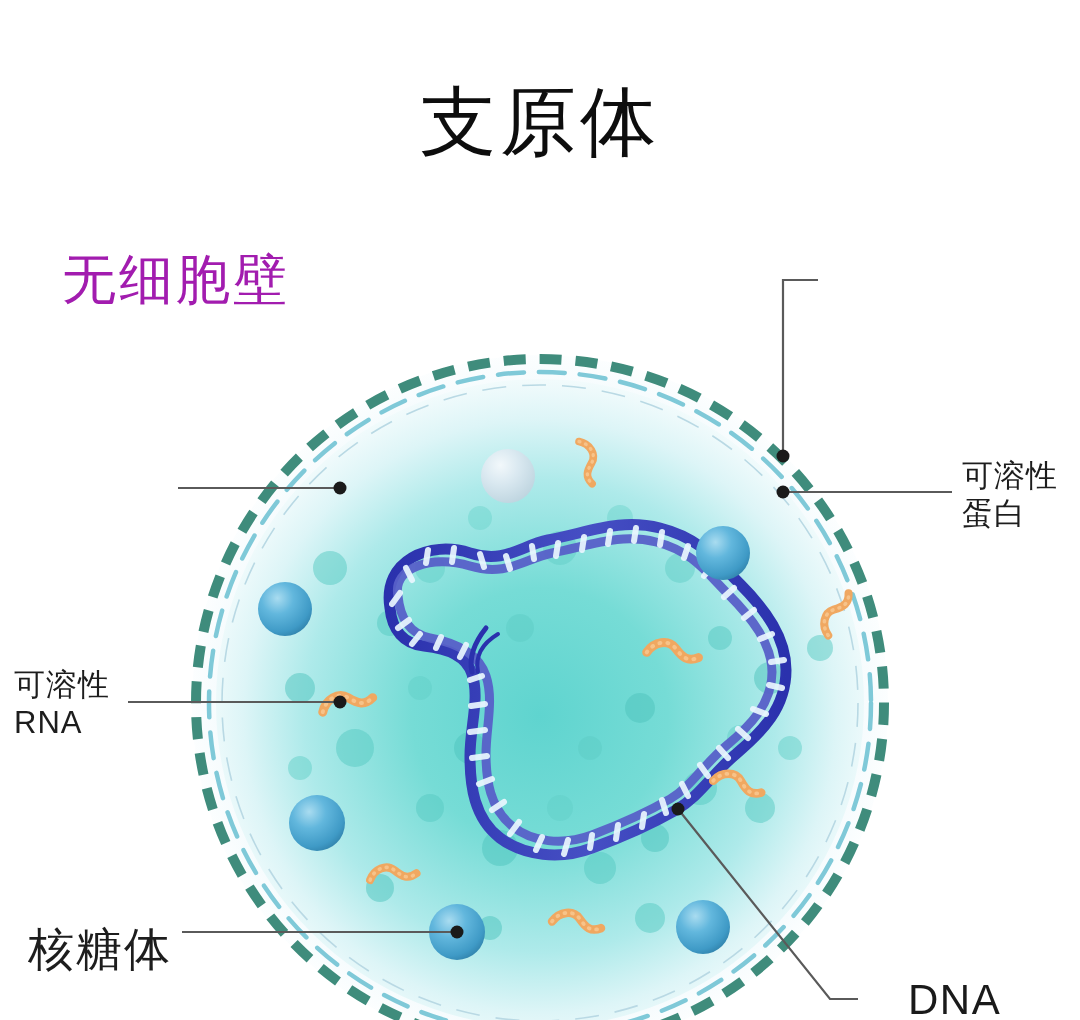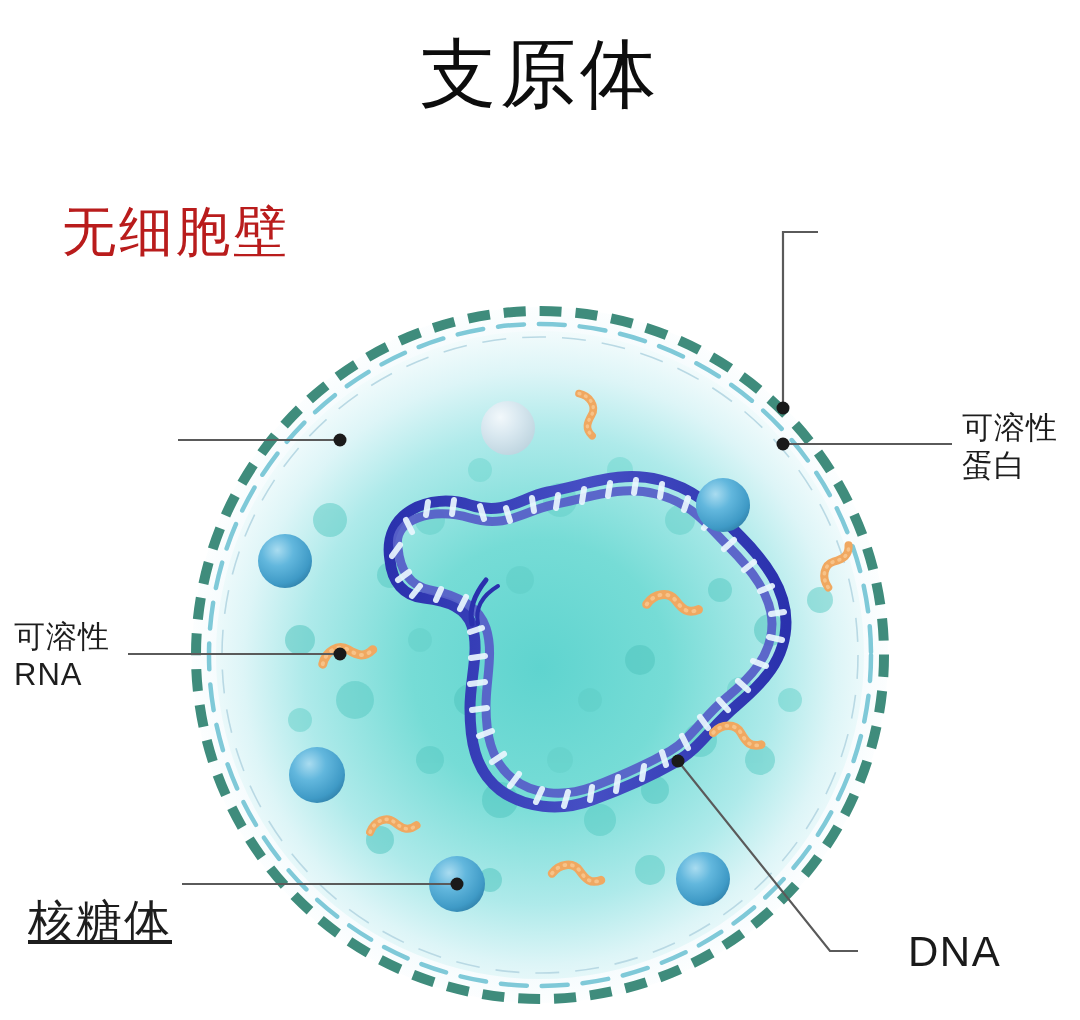--- a/index.html
+++ b/index.html
@@ -7,21 +7,21 @@
     margin: 0; padding: 0;
     background: #ffffff;
   }
   body {
     width: 1080px; height: 1020px;
     position: relative;
     overflow: hidden;
     font-family: "Liberation Sans", "DejaVu Sans", sans-serif;
     -webkit-font-smoothing: antialiased;
   }
-  #stage { position: absolute; inset: 0; }
+  #stage { position: absolute; inset: 0; margin-top: 48px; }
 
   
   .title {
     position: absolute;
     left: 0; right: 0; top: 36px;
     text-align: center;
     font-size: 76px;
     line-height: 1;
     color: #0d0d0d;
     letter-spacing: 4px;
@@ -31,21 +31,21 @@
   
   .label {
     position: absolute;
     color: #1d1d1d;
     font-weight: 400;
     white-space: pre-line;
   }
   .label-cn-big { font-size: 46px; line-height: 1.12; letter-spacing: 2px; }
   .label-cn-med { font-size: 31px; line-height: 1.22; letter-spacing: 1px; }
   .label-nowall {
-    color: #b91c1c;
+    color: #a21caf;
     font-size: 54px;
     letter-spacing: 3px;
     text-align: right;
   }
   .label-dna { font-size: 42px; letter-spacing: 1.5px; color: #1a1a1a; }
 
   
   svg.scene { position: absolute; inset: 0; width: 1080px; height: 1020px; }
 </style>
 </head>
@@ -263,17 +263,17 @@
   <div class="label label-nowall" style="left:62px; top:196px;">无细胞壁</div>
 
 
   <div class="label label-cn-med" style="left:962px; top:409px;">可溶性
 蛋白</div>
 
 
   <div class="label label-cn-med" style="left:14px; top:618px;">可溶性
 RNA</div>
 
-  <div class="label label-cn-big" style="left:28px; top:896px;text-decoration:underline;">核糖体</div>
+  <div class="label label-cn-big" style="left:28px; top:876px;">核糖体</div>
 
   <div class="label label-dna" style="left:908px; top:928px;">DNA</div>
 
 </div>
 
 </body></html>

